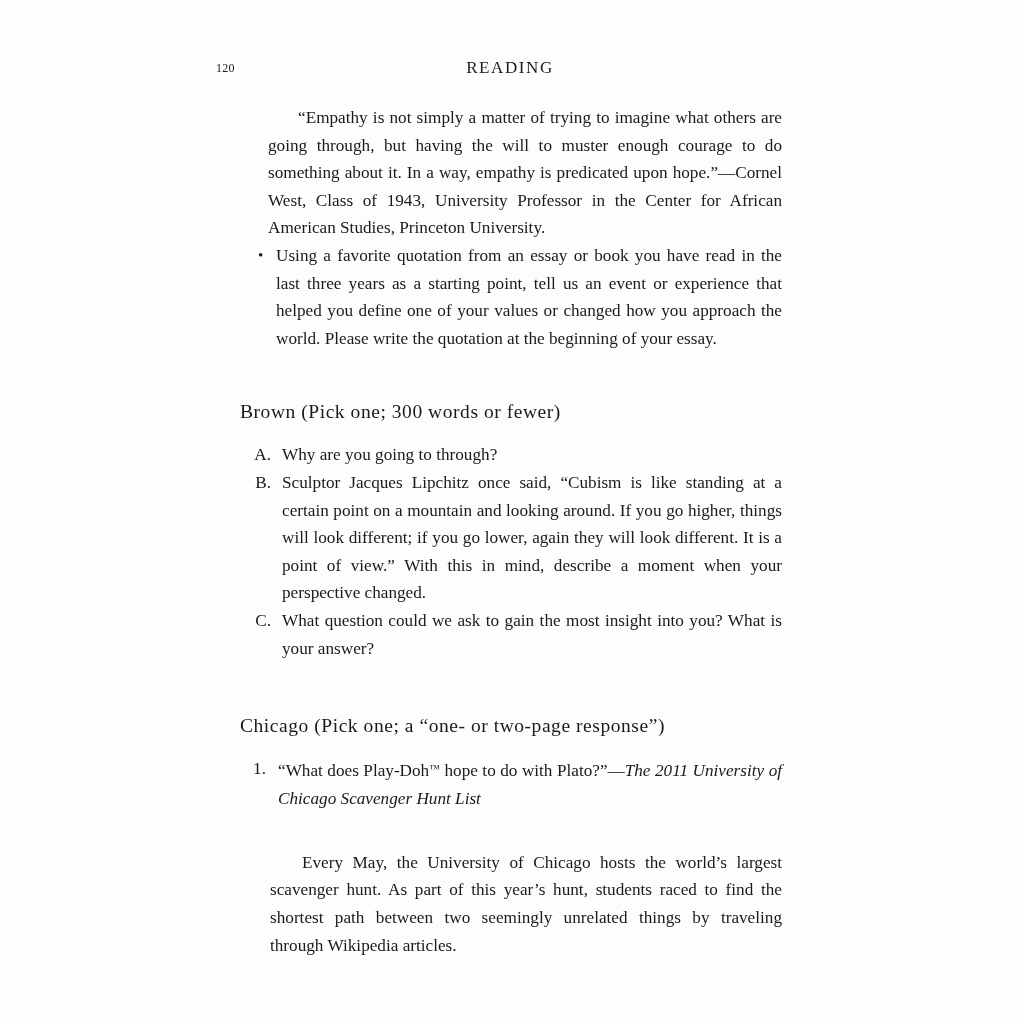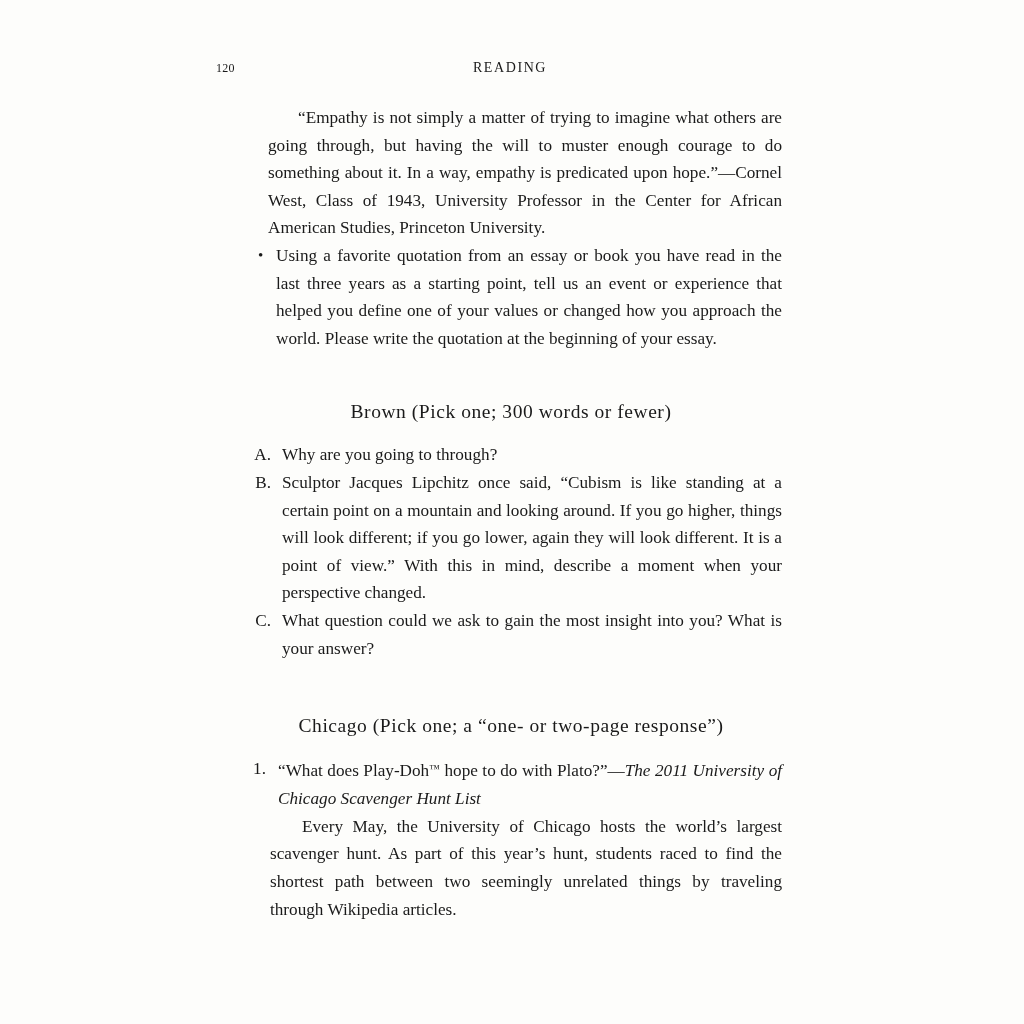--- a/index.html
+++ b/index.html
@@ -36,21 +36,21 @@
     font-size: 12px;
     line-height: 26px;
     letter-spacing: 0.2px;
   }
   .runhead-title {
     position: absolute;
     left: 0;
     top: 0;
     width: 600px;
     text-align: center;
-    font-size: 14px;
+    font-size: 17px;
     line-height: 26px;
     letter-spacing: 1.6px;
   }
   
   .textblock {
     position: absolute;
     left: 240px;
     top: 104px;
     width: 542px;
     font-size: 17.2px;
@@ -98,37 +98,38 @@
   }
   .li-num .marker {
     position: absolute;
     left: 0;
     top: 0;
     width: 18px;
     text-align: right;
   }
   
   .section-heading {
-    text-align: center;
+    text-align: left;
     font-size: 19.5px;
     line-height: 27px;
     letter-spacing: 0.55px;
     margin: 0;
   }
   .sp-brown  { height: 46px; }
   .sp-after-brown { height: 16px; }
   .sp-chicago { height: 50px; }
   .sp-after-chicago { height: 16px; }
 
   
   .body-para {
     margin-left: 30px;
     text-indent: 32px;
     text-align: justify;
     hyphens: manual;
+    margin-top: 36px;
   }
   .cite { font-style: italic; }
   .tm {
     font-size: 0.62em;
     vertical-align: 0.42em;
     letter-spacing: 0.3px;
   }
 </style>
 </head>
 <body>

